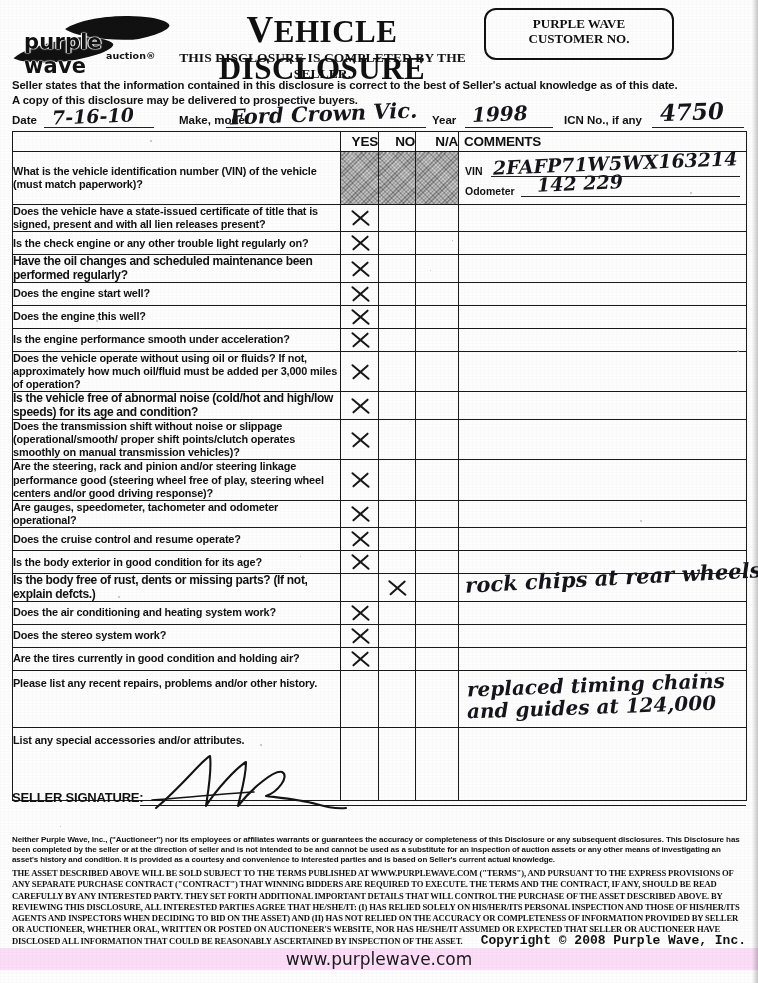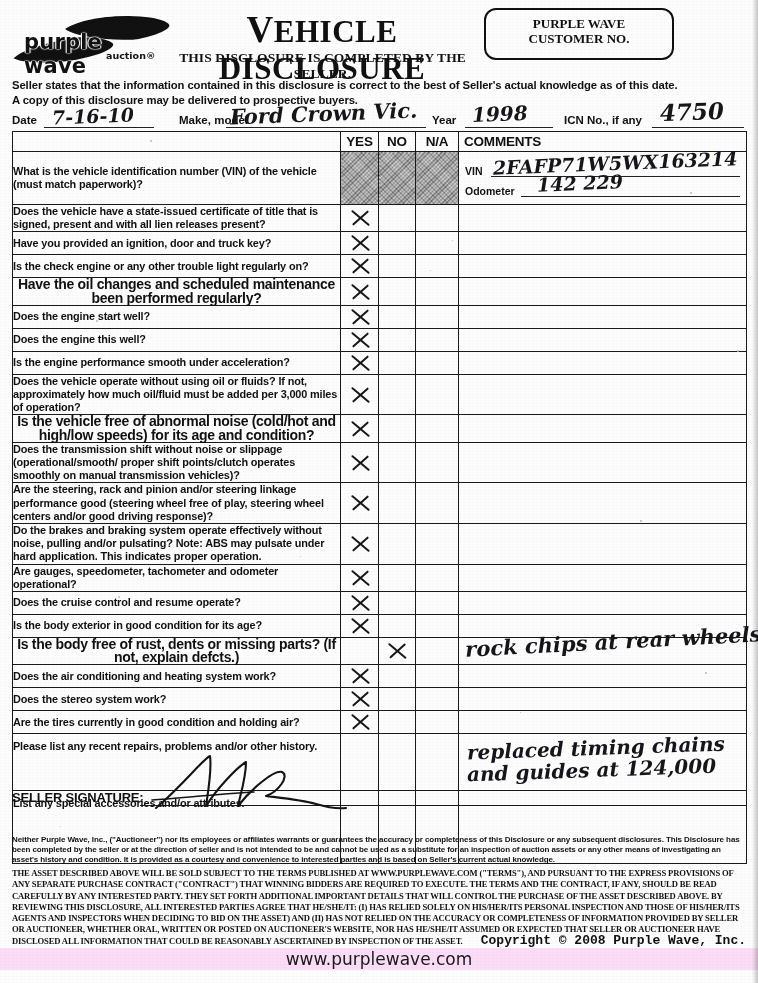--- a/index.html
+++ b/index.html
@@ -197,38 +197,38 @@
   }
   col.c-q   { width: 328px; }
   col.c-yes { width: 38px; }
   col.c-no  { width: 37px; }
   col.c-na  { width: 43px; }
   col.c-com { width: 288px; }
 
   th.hd {
     font-size: 13.5px;
     font-weight: bold;
-    text-align: center;
+    text-align: right;
     height: 19px;
     border-top: none;
     border-left: none;
     border-right: none;
     letter-spacing: -.2px;
   }
   th.hd.q { border-bottom: none; }
   th.hd.com { text-align: left; padding-left: 5px; }
 
   td.q {
     font-size: 10.9px;
     font-weight: bold;
     line-height: 13.2px;
     padding: 3px 4px 3px 7px;
     letter-spacing: -.15px;
   }
-  td.q.small { font-size: 14px; letter-spacing: -.3px; text-align: center; }
+  td.q.small { font-size: 12px; letter-spacing: -.3px; }
   td.mark { text-align: center; position: relative; }
   td.cmt  { position: relative; }
 
   .shaded {
     background-image:
       repeating-linear-gradient(45deg, #9a9a9a 0, #9a9a9a 1px, #e8e8e8 1px, #e8e8e8 2.5px),
       repeating-linear-gradient(-45deg, #8f8f8f 0, #8f8f8f 1px, #efefef 1px, #efefef 3px);
     background-blend-mode: multiply;
   }
 
@@ -448,27 +448,20 @@
             </td>
           </tr>
           <tr>
             <td class="q">Does the vehicle have a state-issued certificate of title that is signed, present and with all lien releases present?</td>
             <td class="mark"><span class="xmark"><i></i><i></i></span></td>
             <td class="mark"></td>
             <td class="mark"></td>
             <td class="cmt"></td>
           </tr>
           <tr>
-            <td class="q">Have you provided an ignition, door and truck key?</td>
-            <td class="mark"><span class="xmark"><i></i><i></i></span></td>
-            <td class="mark"></td>
-            <td class="mark"></td>
-            <td class="cmt"></td>
-          </tr>
-          <tr>
             <td class="q">Is the check engine or any other trouble light regularly on?</td>
             <td class="mark"><span class="xmark"><i></i><i></i></span></td>
             <td class="mark"></td>
             <td class="mark"></td>
             <td class="cmt"></td>
           </tr>
           <tr>
             <td class="q small">Have the oil changes and scheduled maintenance been performed regularly?</td>
             <td class="mark"><span class="xmark"><i></i><i></i></span></td>
             <td class="mark"></td>
@@ -512,27 +505,20 @@
           </tr>
           <tr>
             <td class="q">Does the transmission shift without noise or slippage (operational/smooth/ proper shift points/clutch operates smoothly on manual transmission vehicles)?</td>
             <td class="mark"><span class="xmark"><i></i><i></i></span></td>
             <td class="mark"></td>
             <td class="mark"></td>
             <td class="cmt"></td>
           </tr>
           <tr>
             <td class="q">Are the steering, rack and pinion and/or steering linkage performance good (steering wheel free of play, steering wheel centers and/or good driving response)?</td>
-            <td class="mark"><span class="xmark"><i></i><i></i></span></td>
-            <td class="mark"></td>
-            <td class="mark"></td>
-            <td class="cmt"></td>
-          </tr>
-          <tr>
-            <td class="q">Do the brakes and braking system operate effectively without noise, pulling and/or pulsating? Note: ABS may pulsate under hard application.  This indicates proper operation.</td>
             <td class="mark"><span class="xmark"><i></i><i></i></span></td>
             <td class="mark"></td>
             <td class="mark"></td>
             <td class="cmt"></td>
           </tr>
           <tr>
             <td class="q">Are gauges, speedometer, tachometer and odometer operational?</td>
             <td class="mark"><span class="xmark"><i></i><i></i></span></td>
             <td class="mark"></td>
             <td class="mark"></td>

